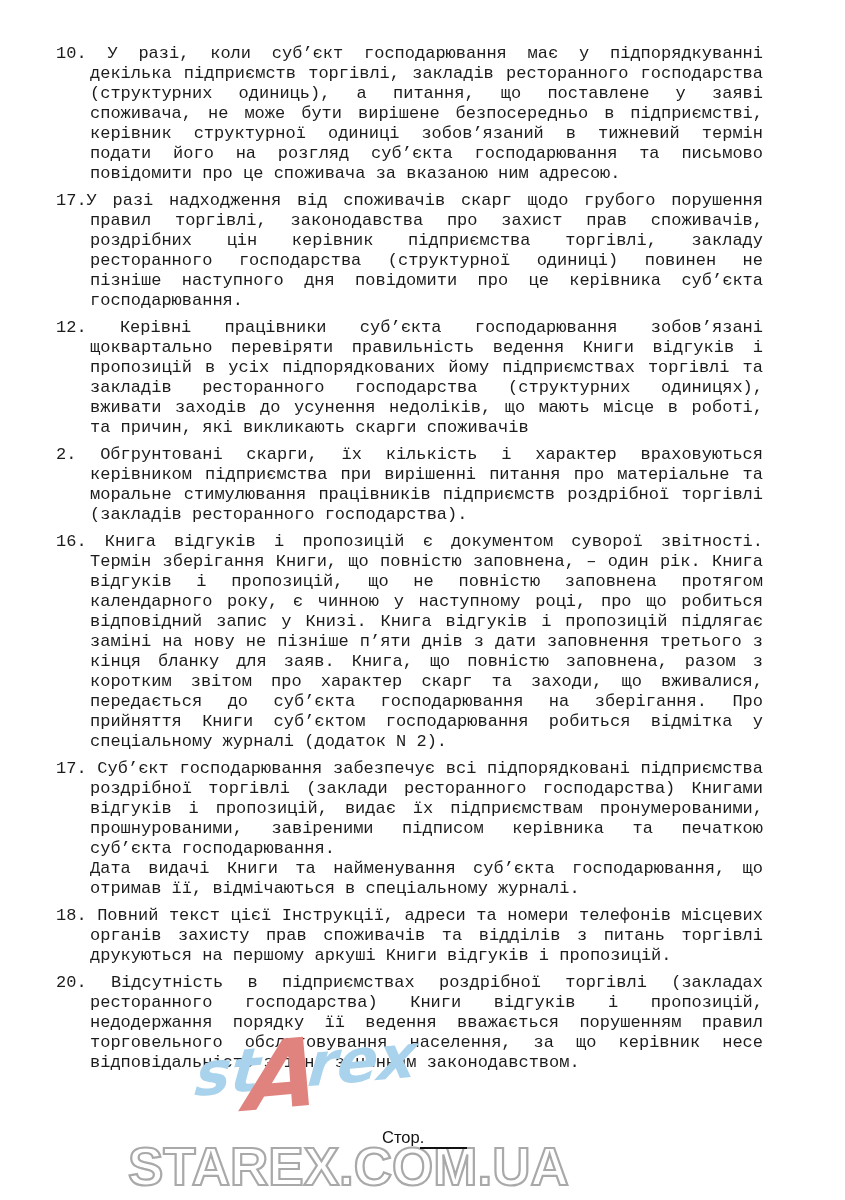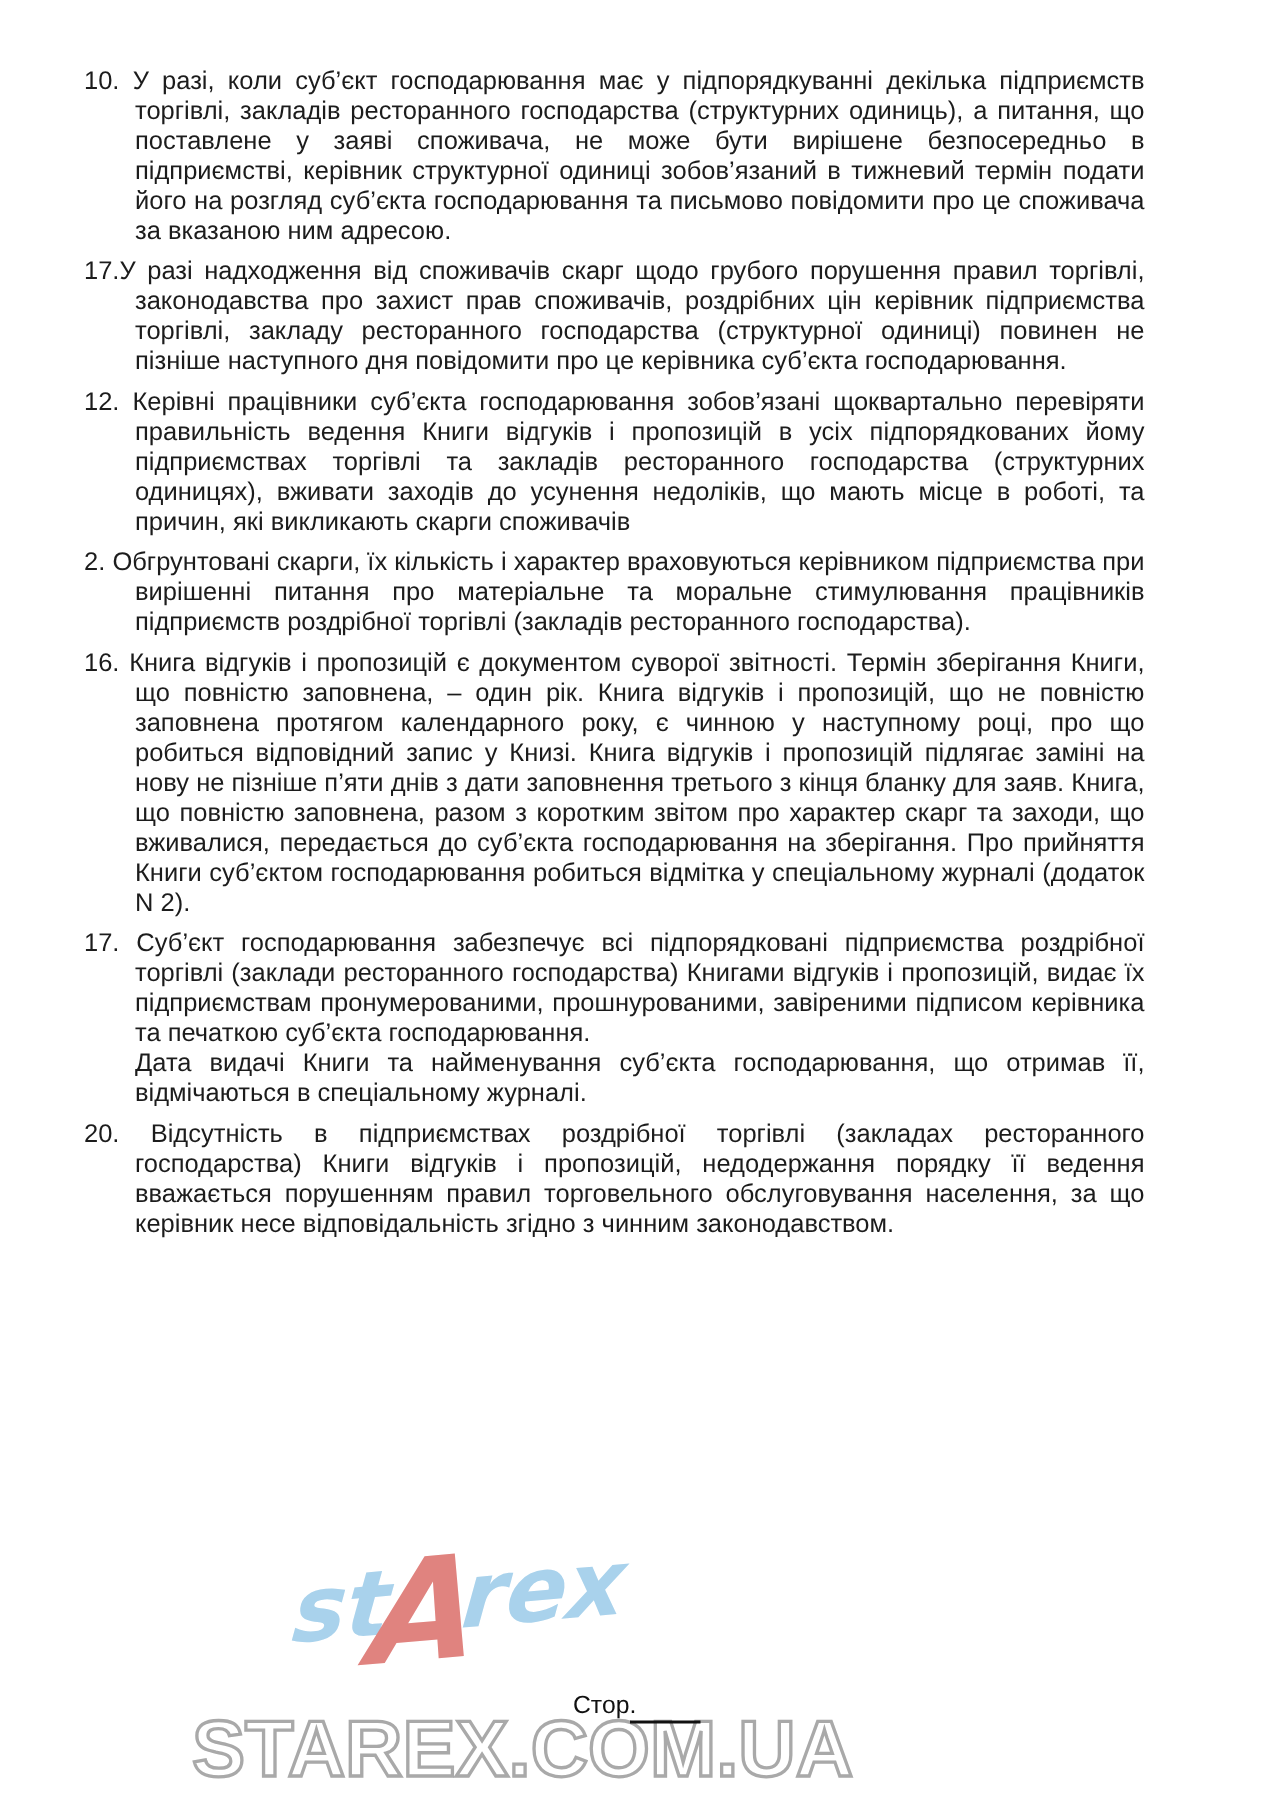--- a/index.html
+++ b/index.html
@@ -21,20 +21,21 @@
     color: #1c1c1c;
   }
   .item {
     margin: 0 0 7px 0;
     font-size: 17px;
     line-height: 20px;
     text-align: justify;
     padding-left: 34px;
     text-indent: -34px;
     color: #1c1c1c;
+    font-family: Liberation Mono, monospace;
   }
   .item .num { white-space: nowrap; }
   .item .cont {
     display: block;
     text-indent: 0;
   }
   
   #logo {
     position: absolute;
     left: 196px; top: 1018px;
@@ -102,20 +103,21 @@
 
 <div id="page">
 
   <div id="list">
       <p class="item"><span class="num">10.</span> <span>У разі, коли суб’єкт господарювання має у підпорядкуванні декілька підприємств торгівлі, закладів ресторанного господарства (структурних одиниць), а питання, що поставлене у заяві споживача, не може бути вирішене безпосередньо в підприємстві, керівник структурної одиниці зобов’язаний в тижневий термін подати його на розгляд суб’єкта господарювання та письмово повідомити про це споживача за вказаною ним адресою.</span></p>
       <p class="item"><span class="num">17.</span><span>У разі надходження від споживачів скарг щодо грубого порушення правил торгівлі, законодавства про захист прав споживачів, роздрібних цін керівник підприємства торгівлі, закладу ресторанного господарства (структурної одиниці) повинен не пізніше наступного дня повідомити про це керівника суб’єкта господарювання.</span></p>
       <p class="item"><span class="num">12.</span> <span>Керівні працівники суб’єкта господарювання зобов’язані щоквартально перевіряти правильність ведення Книги відгуків і пропозицій в усіх підпорядкованих йому підприємствах торгівлі та закладів ресторанного господарства (структурних одиницях), вживати заходів до усунення недоліків, що мають місце в роботі, та причин, які викликають скарги споживачів</span></p>
       <p class="item"><span class="num">2.</span> <span>Обгрунтовані скарги, їх кількість і характер враховуються керівником підприємства при вирішенні питання про матеріальне та моральне стимулювання працівників підприємств роздрібної торгівлі (закладів ресторанного господарства).</span></p>
       <p class="item"><span class="num">16.</span> <span>Книга відгуків і пропозицій є документом суворої звітності. Термін зберігання Книги, що повністю заповнена, – один рік. Книга відгуків і пропозицій, що не повністю заповнена протягом календарного року, є чинною у наступному році, про що робиться відповідний запис у Книзі. Книга відгуків і пропозицій підлягає заміні на нову не пізніше п’яти днів з дати заповнення третього з кінця бланку для заяв. Книга, що повністю заповнена, разом з коротким звітом про характер скарг та заходи, що вживалися, передається до суб’єкта господарювання на зберігання. Про прийняття Книги суб’єктом господарювання робиться відмітка у спеціальному журналі (додаток N 2).</span></p>
       <p class="item"><span class="num">17.</span> <span>Суб’єкт господарювання забезпечує всі підпорядковані підприємства роздрібної торгівлі (заклади ресторанного господарства) Книгами відгуків і пропозицій, видає їх підприємствам пронумерованими, прошнурованими, завіреними підписом керівника та печаткою суб’єкта господарювання.</span><span class="cont">Дата видачі Книги та найменування суб’єкта господарювання, що отримав її, відмічаються в спеціальному журналі.</span></p>
+      <p class="item"><span class="num">18.</span> <span>Повний текст цієї Інструкції, адреси та номери телефонів місцевих органів захисту прав споживачів та відділів з питань торгівлі друкуються на першому аркуші Книги відгуків і пропозицій.</span></p>
       <p class="item"><span class="num">20.</span> <span>Відсутність в підприємствах роздрібної торгівлі (закладах ресторанного господарства) Книги відгуків і пропозицій, недодержання порядку її ведення вважається порушенням правил торговельного обслуговування населення, за що керівник несе відповідальність згідно з чинним законодавством.</span></p>
     </div>
 
   <div id="logo">
     <span class="lg-st">st</span>
       <span class="lg-a">A</span>
       <span class="lg-rex">rex</span>
   </div>
 
   <div id="watermark">STAREX.COM.UA</div>

